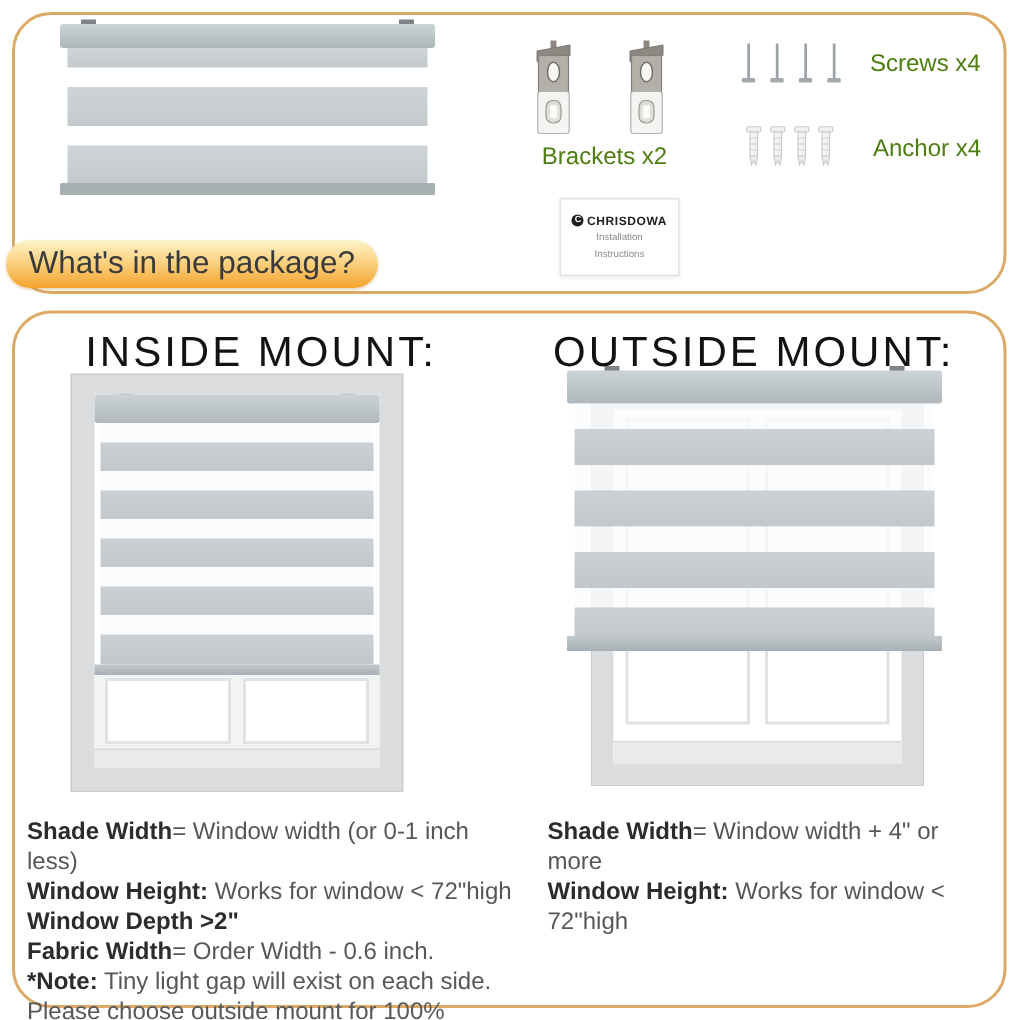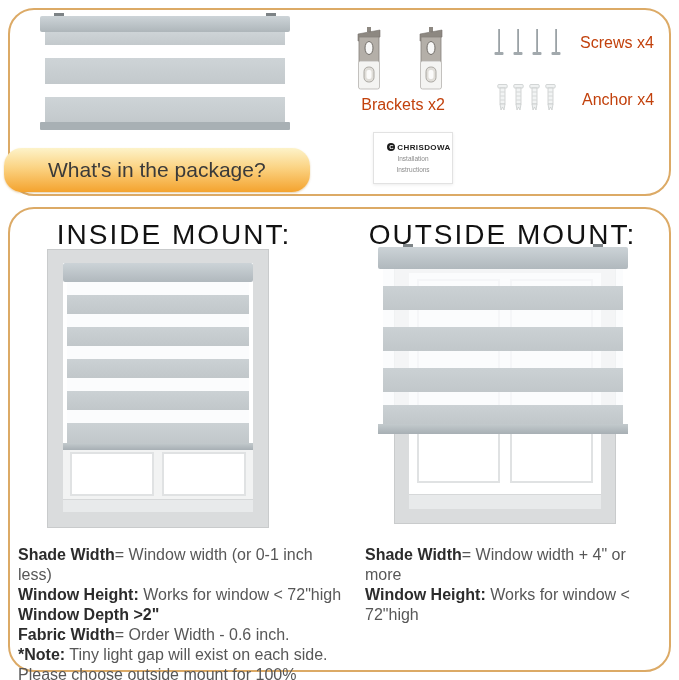--- a/index.html
+++ b/index.html
@@ -8,42 +8,42 @@
   .panel{position:absolute;left:8px;width:663px;background:#fff;
          border:2px solid #dcaa66;border-radius:26px;box-sizing:border-box;}
   #panel-package{top:8px;height:188px;}
   #panel-size{top:207px;height:465px;}
 
   
   .badge{position:absolute;display:flex;align-items:center;justify-content:center;
          background:linear-gradient(180deg,#fdf3c9 0%,#fbd383 45%,#f4a32e 100%);
          border-radius:18px;color:#3a3a3a;font-size:21px;white-space:nowrap;
          box-shadow:0 1px 2px rgba(180,120,20,.35);}
-  #package-badge{left:-6px;bottom:2px;height:44px;padding:0 44px;}
+  #package-badge{left:-6px;bottom:2px;height:32px;padding:0 15px;}
   #size-badge{right:-5px;bottom:-8px;height:34px;padding:0 25px;font-size:22px;}
 
   
   .pk-blind{position:absolute;left:30px;top:2px;width:250px;height:120px;}
   .pk-clip{position:absolute;top:1px;width:10px;height:4px;background:#7d8386;}
   .pk-headrail{position:absolute;left:0;right:0;top:4px;height:16px;border-radius:2px;
                background:linear-gradient(180deg,#cdd4d8,#aeb6ba);}
   .pk-stripe{position:absolute;left:5px;right:5px;background:linear-gradient(180deg,#ced4d7,#c3c9cc);}
   .pk-rail{position:absolute;left:0;right:0;top:110px;height:8px;background:#a8b0b4;border-radius:1px;}
-  .caption{position:absolute;font-size:16px;color:#c2410c;}
+  .caption{position:absolute;font-size:16px;color:#4d7c0f;}
   .center{text-align:center;}
 
   .hardware{position:absolute;display:flex;align-items:flex-start;}
   #brackets-group{left:344px;top:16px;gap:32px;}
   #screws-group{left:483px;top:18px;gap:7px;}
   #anchors-group{left:487px;top:74px;gap:5px;}
 
   #instruction-card{position:absolute;left:363px;top:122px;width:78px;height:50px;background:#fff;
                     border:1px solid #e2e2e2;box-shadow:0 1px 3px rgba(0,0,0,.08);
                     display:flex;flex-direction:column;align-items:center;justify-content:center;}
-  .card-brand-row{display:flex;align-items:flex-start;gap:2px;padding-left:12px;}
+  .card-brand-row{display:flex;align-items:flex-start;gap:2px;}
   .card-logo{width:8px;height:8px;border-radius:50%;background:#1c1c1c;color:#fff;font-size:6px;
              display:flex;align-items:center;justify-content:center;font-weight:700;}
   .card-brand{font-size:8px;font-weight:700;letter-spacing:.4px;color:#222;}
   .card-line{font-size:6.5px;color:#8b8b8b;line-height:9px;margin-top:2px;}
 
   
   .mount-heading{position:absolute;top:10px;font-size:28px;letter-spacing:2px;color:#121212;}
   #inside-heading{left:4px;width:320px;}
   #outside-heading{left:330px;width:325px;}
 

